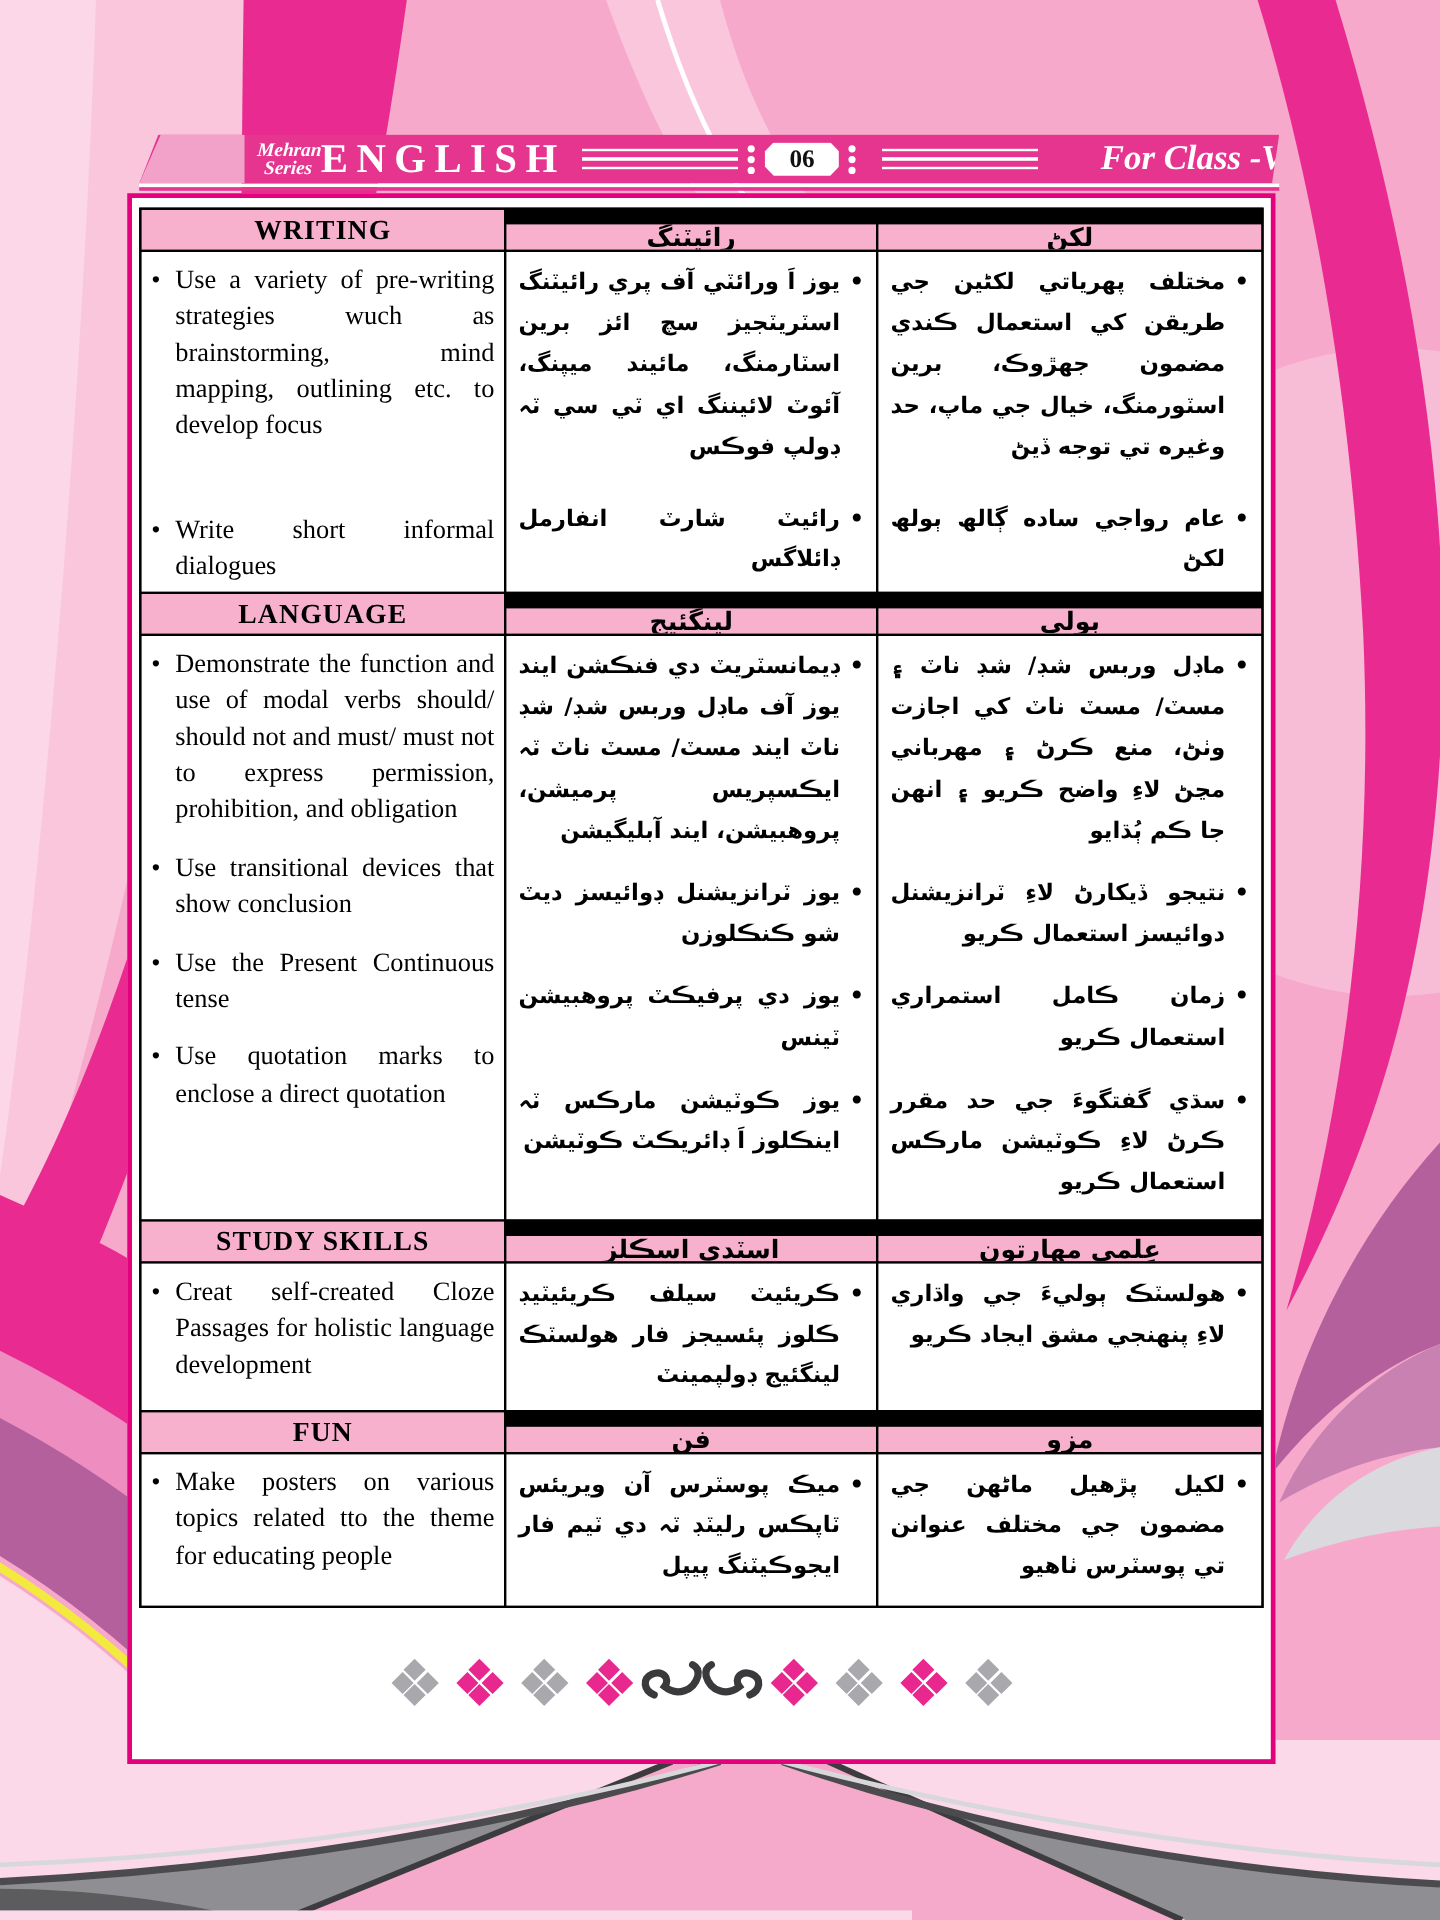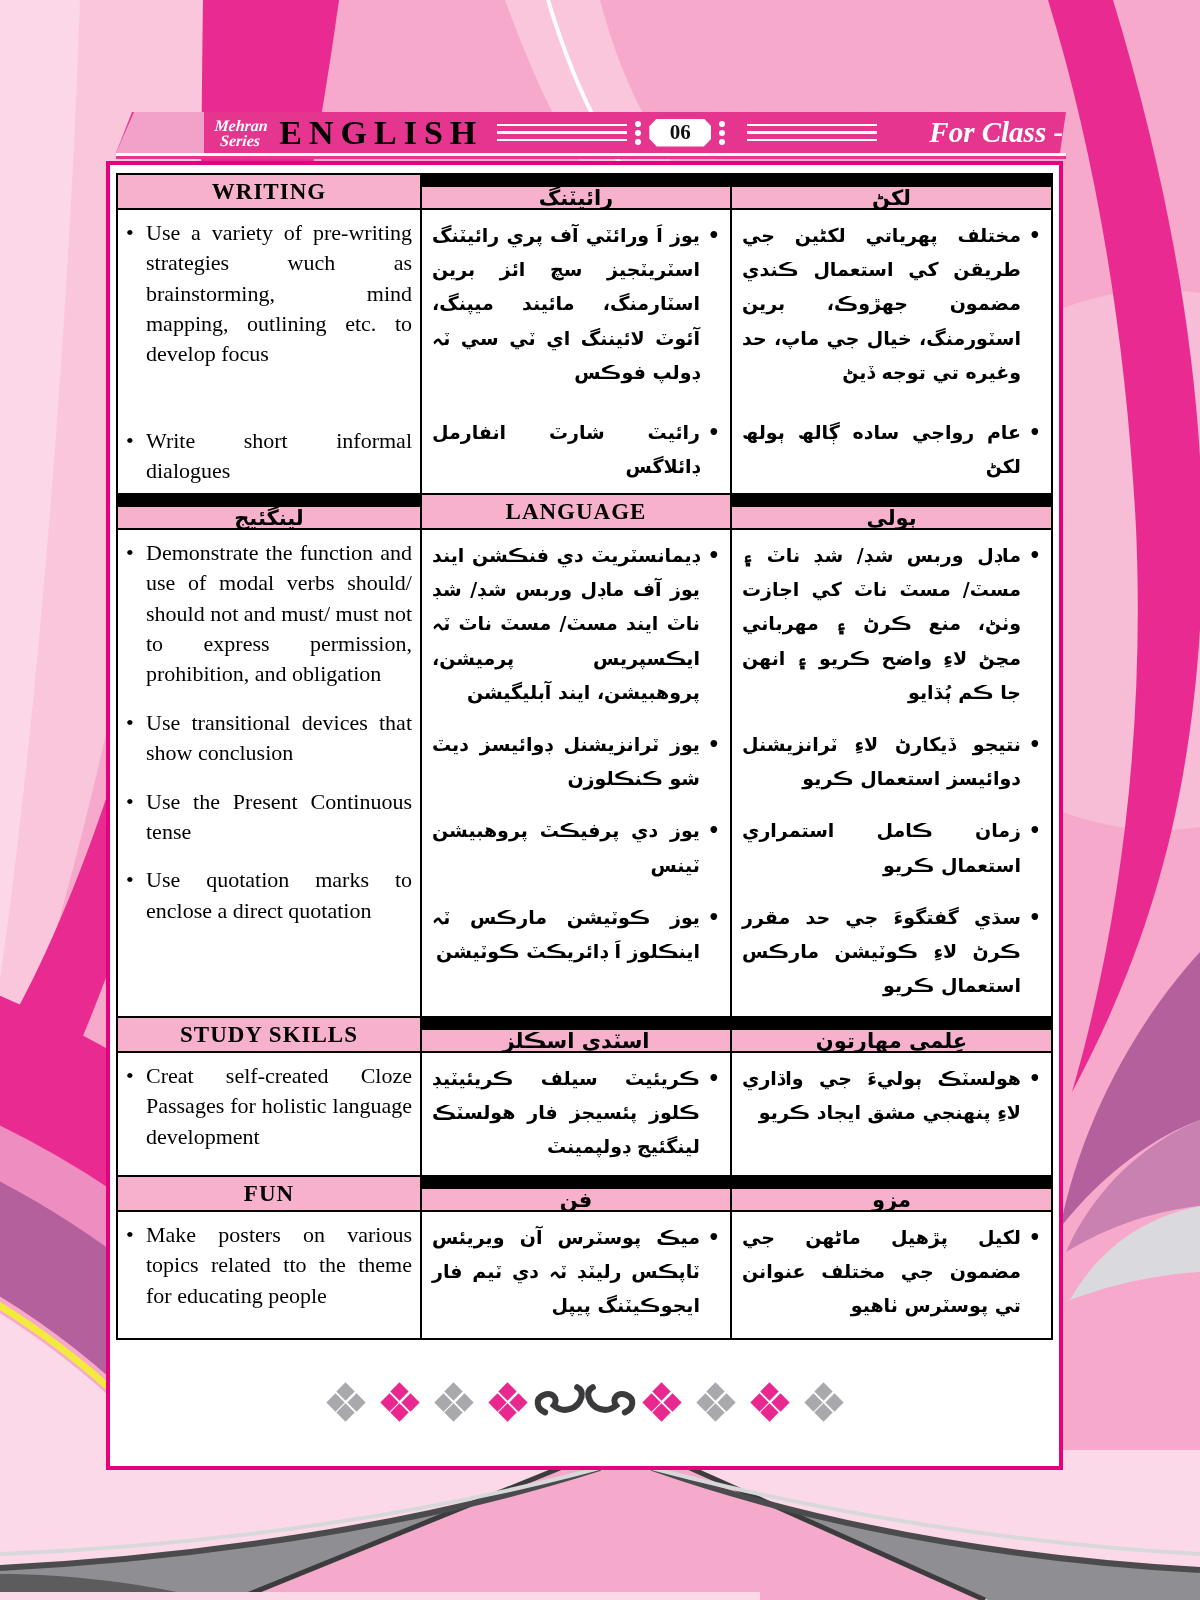--- a/index.html
+++ b/index.html
@@ -9,22 +9,22 @@
 
   
   .band{position:absolute;left:116px;top:112px;width:950px;height:41px;z-index:3;
         background:#e6358f;display:flex;align-items:center;
         clip-path:polygon(16px 0,100% 0,calc(100% - 6px) 100%,0 100%);}
   .band-left{width:88px;height:100%;background:#f2a2c9;
         clip-path:polygon(18px 0,100% 0,100% 100%,0 100%);flex:0 0 auto;}
   .brand{display:flex;flex-direction:column;align-items:center;color:#fff;
         font-style:italic;font-weight:bold;font-size:16px;line-height:15px;
         margin-left:10px;flex:0 0 auto;transform:skewX(-4deg);}
-  .subject{color:#000000;font-weight:bold;font-size:34px;letter-spacing:7px;
-        margin-left:12px;line-height:1;flex:0 0 auto;}
+  .subject{color:#ffffff;font-weight:bold;font-size:34px;letter-spacing:7px;
+        line-height:1;flex:0 0 auto;}
   .rules{display:flex;flex-direction:column;gap:5px;margin-left:14px;flex:0 0 auto;}
   .rules i{display:block;width:130px;height:2.5px;background:#fff;}
   .dots{display:flex;flex-direction:column;gap:3px;margin:0 8px;flex:0 0 auto;}
   .dots i{display:block;width:6px;height:6px;border-radius:50%;background:#fff;}
   .badge{background:#fff;color:#111;font-family:Liberation Serif, serif;
         font-weight:bold;font-size:21px;width:62px;height:28px;display:flex;
         align-items:center;justify-content:center;flex:0 0 auto;
         clip-path:polygon(12% 0,88% 0,100% 28%,100% 72%,88% 100%,12% 100%,0 72%,0 28%);}
   .classlbl{color:#fff;font-style:italic;font-weight:bold;font-size:29px;
         margin-left:52px;flex:0 0 auto;}
@@ -165,22 +165,22 @@
           <div class="bullet-item">
             <span class="dot">•</span>
             <span class="btxt">مختلف پهرياتي لکڻين جي طريقن کي استعمال ڪندي مضمون جهڙوڪ، برين اسٽورمنگ، خيال جي ماپ، حد وغيره تي توجه ڏيڻ</span>
           </div>
           <div class="bullet-item">
             <span class="dot">•</span>
             <span class="btxt">عام رواجي ساده ڳالھ ٻولھ لکڻ</span>
           </div>
         </div>
 
+      <div class="cell h en">LANGUAGE</div>
       <div class="cell h ar">لينگئيج</div>
-      <div class="cell h en">LANGUAGE</div>
       <div class="cell h ar">ٻولي</div>
       <div class="cell b en">
           <div class="bullet-item">
             <span class="dot">•</span>
             <span class="btxt">Demonstrate the function and use of modal verbs should/ should not and must/ must not to express permission, prohibition, and obligation</span>
           </div>
           <div class="bullet-item">
             <span class="dot">•</span>
             <span class="btxt">Use transitional devices that show conclusion</span>
           </div>

